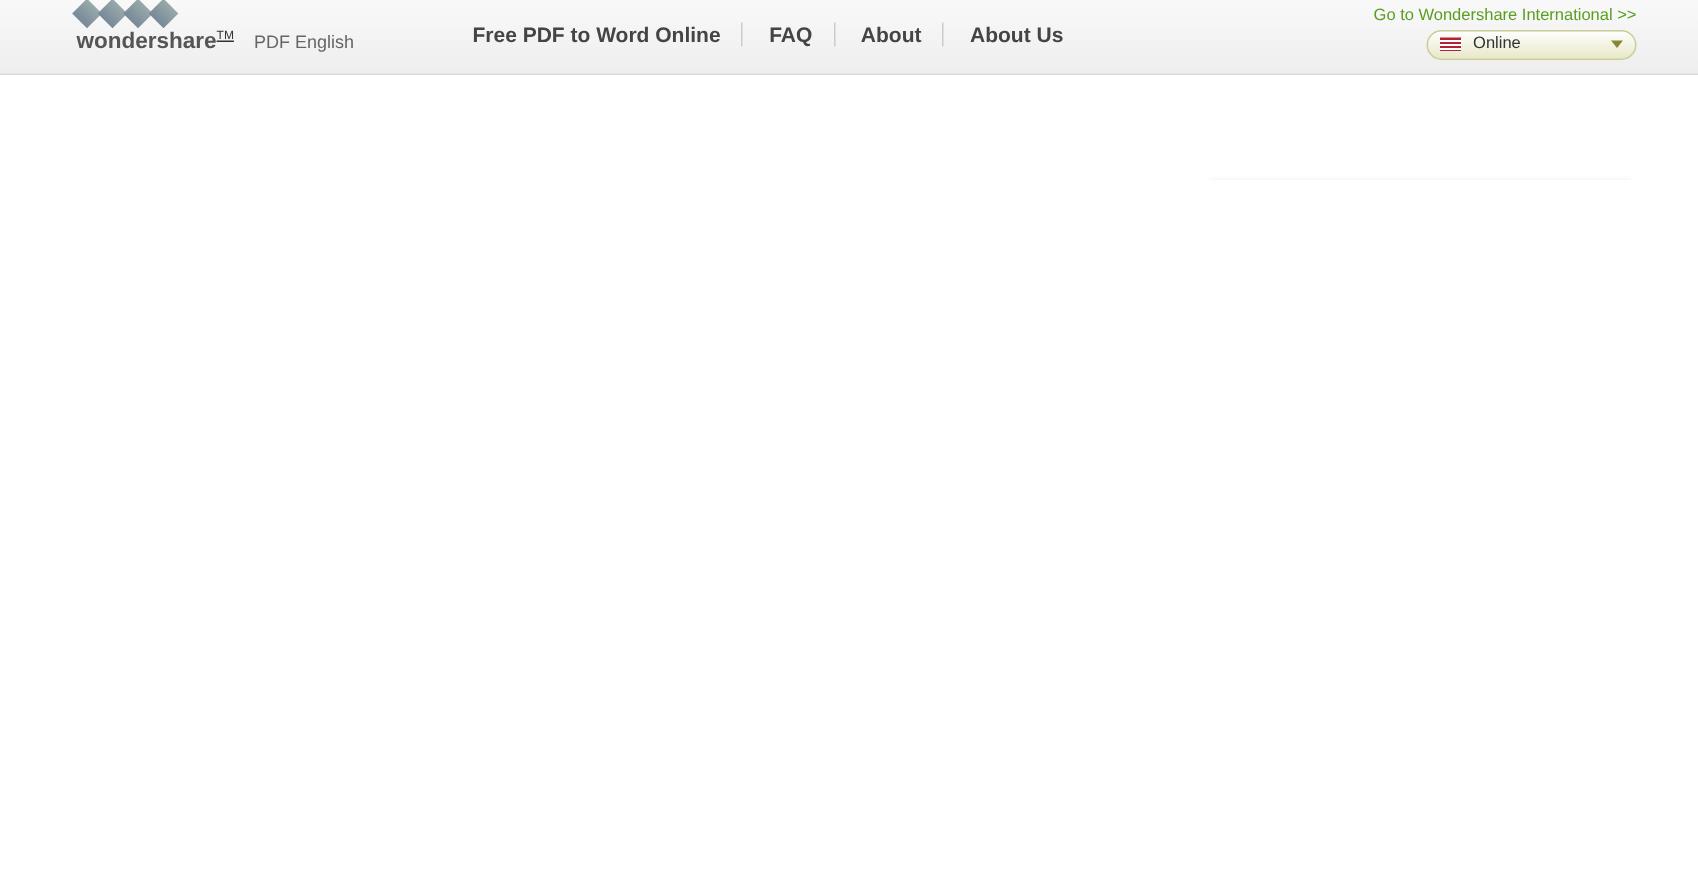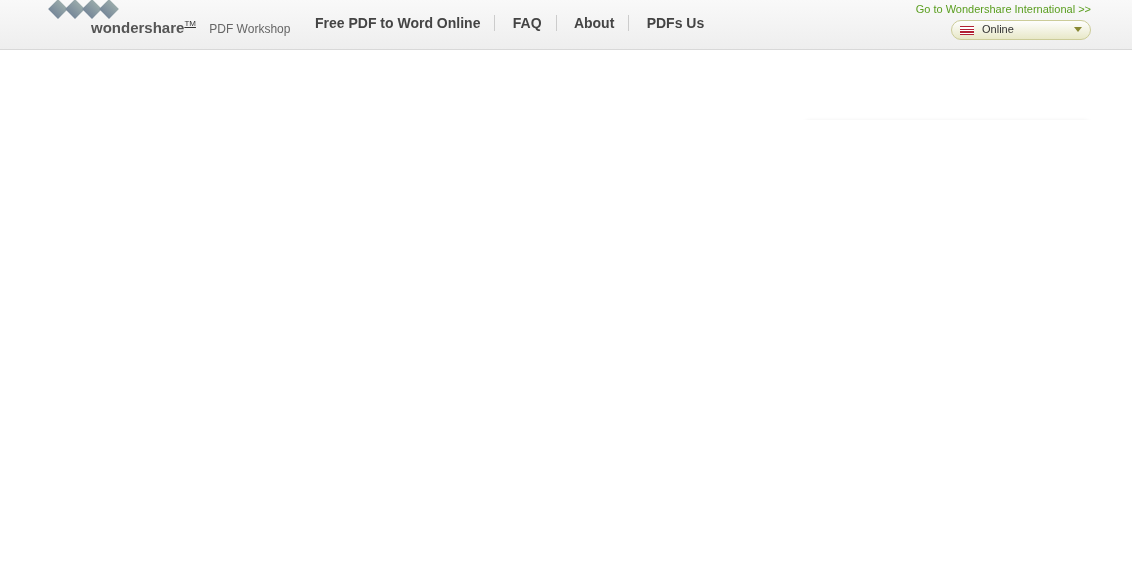--- a/index.html
+++ b/index.html
@@ -4,21 +4,21 @@
 <style>
 * { margin: 0; padding: 0; box-sizing: border-box; }
 body { font-family: Arial, sans-serif; font-size: 12px; color: #333; background: #fff; }
 a { text-decoration: none; }
 
 .header-bar { background: linear-gradient(#f9f9f9, #eeeeee); border-bottom: 1px solid #d8d8d8; height: 50px; width: 100%; }
 .header-inner { width: 1050px; margin: 0 auto; position: relative; height: 50px; }
 .logo-area { position: absolute; left: 10px; top: 2px; }
 .logo-shape { display: inline-flex; gap: -2px; }
 .logo-dia { width: 14px; height: 14px; background: linear-gradient(#9aa, #789); transform: rotate(45deg); margin-right: 3px; }
-.logo-text { color: #555; font-size: 15px; font-weight: bold; letter-spacing: 0px; margin-left: 40px; }
+.logo-text { color: #555; font-size: 15px; font-weight: bold; letter-spacing: 0px; }
 .logo-tm { font-size: 8px; vertical-align: top; text-decoration: underline; }
 .workshop { color: #666; font-size: 12px; margin-left: 10px; }
 .nav { position: absolute; left: 260px; top: 15px; }
 .nav a { color: #444; font-weight: bold; font-size: 14px; padding: 0 14px; border-right: 1px solid #ccc; }
 .nav a:last-child { border-right: none; }
 .top-right { position: absolute; right: 0; top: 2px; text-align: right; }
 .intl-link { color: #5a9e1f; font-size: 11px; }
 .lang-select { margin-top: 4px; display: inline-block; width: 140px; height: 20px; background: linear-gradient(#fefefe,#e8e8c8); border: 1px solid #cccc99; border-radius: 10px; font-size: 11px; text-align: left; padding: 2px 8px; color: #333; position: relative; }
 .lang-flag { display: inline-block; width: 14px; height: 9px; background: linear-gradient(to bottom, #b22234 0 15%, #fff 15% 30%, #b22234 30% 45%, #fff 45% 60%, #b22234 60% 75%, #fff 75% 90%, #b22234 90% 100%); position: relative; margin-right: 5px; vertical-align: middle;}
 .lang-arrow { position: absolute; right: 8px; top: 6px; width: 0; height: 0; border-left: 4px solid transparent; border-right: 4px solid transparent; border-top: 5px solid #888833; }
@@ -100,27 +100,27 @@
 <div class="header-bar">
   <div class="header-inner">
     <div class="logo-area">
       <div class="logo-shape">
         <div class="logo-dia"></div>
           <div class="logo-dia"></div>
           <div class="logo-dia"></div>
           <div class="logo-dia"></div>
       </div><br>
       <span class="logo-text">wondershare</span><span class="logo-tm">TM</span>
-      <span class="workshop">PDF Workshop</span>
+      <span class="workshop">PDF English</span>
     </div>
     <div class="nav">
       <a href="#">Free PDF to Word Online</a>
       <a href="#">FAQ</a>
       <a href="#">About</a>
-      <a href="#">PDFs Us</a>
+      <a href="#">About Us</a>
     </div>
     <div class="top-right">
       <a href="#" class="intl-link">Go to Wondershare International &gt;&gt;</a><br>
       <div class="lang-select">
         <span class="lang-flag"></span>
         <span>Online</span>
         <span class="lang-arrow"></span>
       </div>
     </div>
   </div>

